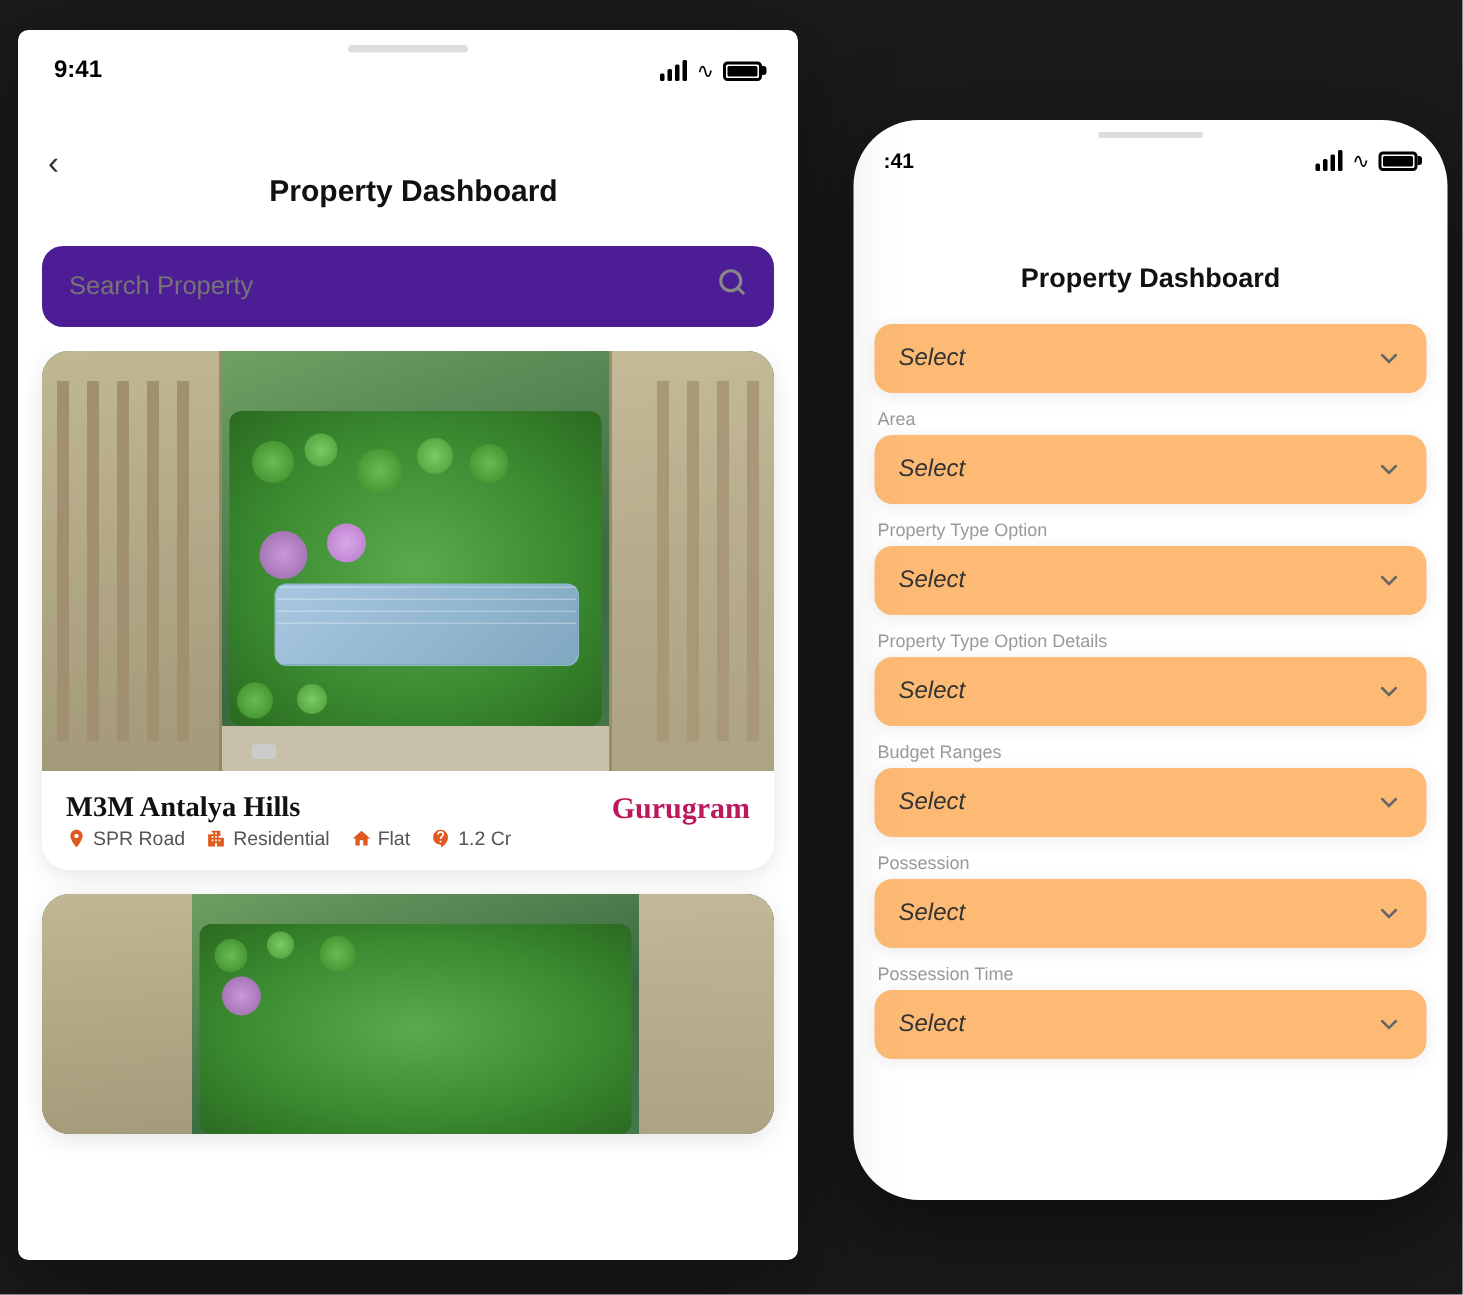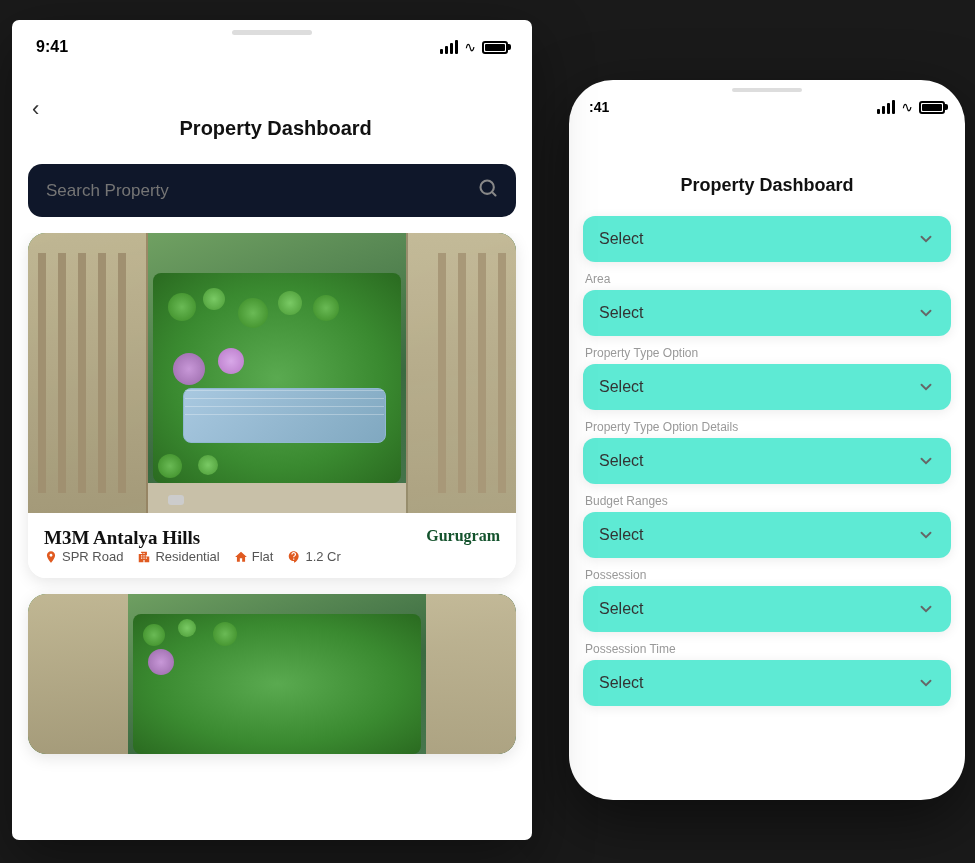--- a/index.html
+++ b/index.html
@@ -132,21 +132,21 @@
       text-align: center;
       font-size: 20px;
       font-weight: 600;
       color: #111;
       margin-top: 39px;
     }
 
     
     .search-bar {
       margin: 8px 16px 16px;
-      background: #0f172a;
+      background: #4c1d95;
       border-radius: 14px;
       display: flex;
       align-items: center;
       padding: 14px 18px;
       gap: 10px;
     }
 
     .search-input {
       flex: 1;
       border: none;
@@ -202,23 +202,23 @@
       font-family: Liberation Serif, serif;
     }
 
     .card-title {
       font-size: 19px;
       font-weight: 700;
       color: #111;
     }
 
     .card-location-tag {
-      font-size: 16px;
+      font-size: 20px;
       font-weight: 600;
-      color: #14532d;
+      color: #be185d;
     }
 
     .card-meta {
       display: flex;
       gap: 14px;
       align-items: center;
     }
 
     .meta-item {
       display: flex;
@@ -257,28 +257,29 @@
     }
 
     .filter-label {
       font-size: 12px;
       color: #999;
       margin-bottom: 4px;
       padding-left: 2px;
     }
 
     .filter-select {
-      background: #5eead4;
+      background: #fdba74;
       border-radius: 12px;
       padding: 14px 16px;
       display: flex;
       justify-content: space-between;
       align-items: flex-end;
       box-shadow: 0 2px 12px rgba(0,0,0,0.08);
       cursor: pointer;
+      font-style: italic;
     }
 
     .filter-select-value {
       font-size: 16px;
       color: #333;
       font-weight: 500;
     }
 
     .second-card-image {
       width: 100%;

